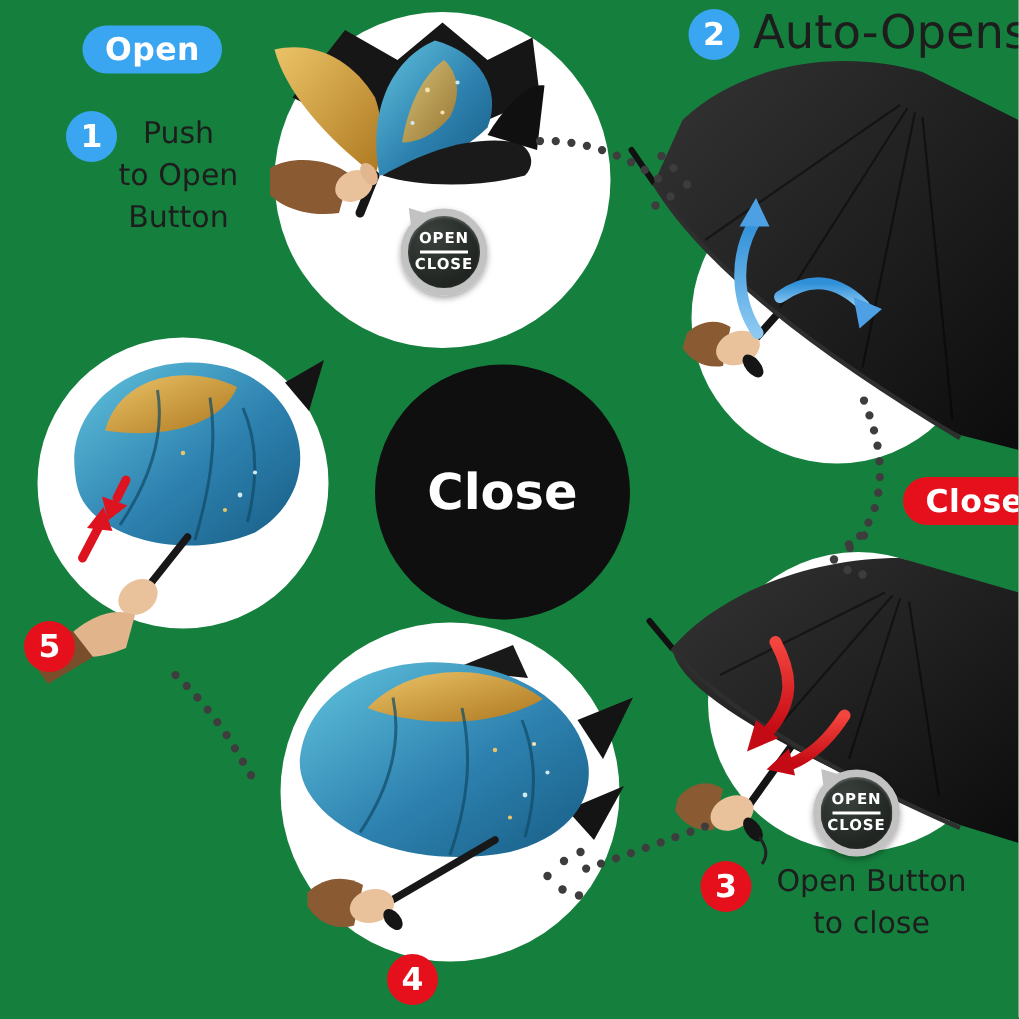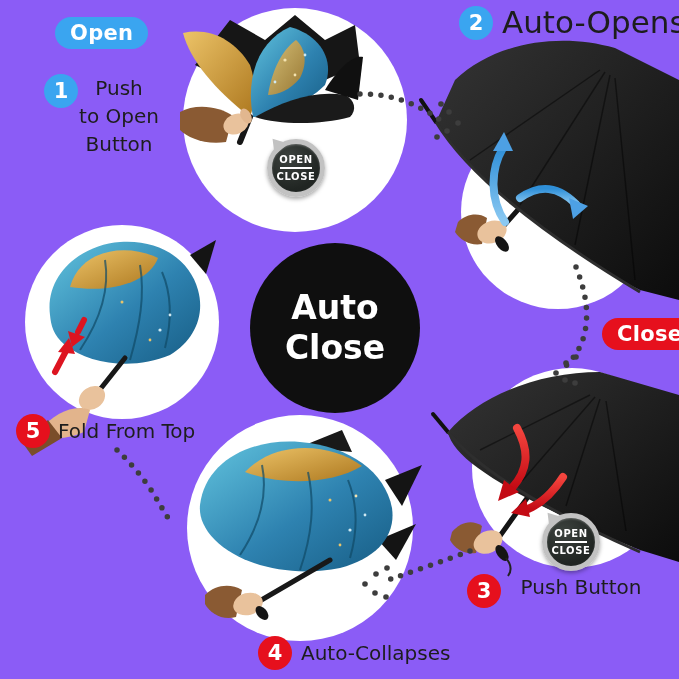--- a/index.html
+++ b/index.html
@@ -1,17 +1,17 @@
 <!DOCTYPE html>
 <html><head>
 <meta charset="utf-8">
 <style>
   html,body{margin:0;padding:0;}
   body{font-family:"DejaVu Sans","Liberation Sans",sans-serif;}
-  .canvas{position:relative;width:679px;height:679px;background:#8b5cf6;overflow:hidden;}
+  .canvas{position:relative;width:679px;height:679px;background:#15803d;overflow:hidden;}
 
   .pcircle{position:absolute;border-radius:50%;background:#ffffff;}
 
   .art{position:absolute;left:0;top:0;}
 
   .pill{position:absolute;display:flex;align-items:center;justify-content:center;
         color:#fff;font-weight:bold;font-size:21px;border-radius:18px;padding:0 15px;height:32px;
         letter-spacing:.3px;}
   .pill-blue{background:#3aa5f0;}
   .pill-red{background:#e6101d;}
@@ -229,33 +229,31 @@
       <span style="display:block">to Open</span>
       <span style="display:block">Button</span>
     </div>
 
     <div class="num num-blue" style="left:459px;top:6px;">2</div>
     <div class="step-label" style="left:502px;top:8px;font-size:31px;">Auto-Opens</div>
 
     <div class="pill pill-red" style="left:602px;top:318px;">Close</div>
 
     <div class="center-circle">
-      <span>Auto</span>
       <span>Close</span>
     </div>
 
     <div class="num num-red" style="left:16px;top:414px;">5</div>
-    <div class="step-label" style="left:58px;top:417px;">Fold From Top</div>
 
     <div class="num num-red" style="left:258px;top:636px;">4</div>
-    <div class="step-label" style="left:301px;top:639px;">Auto-Collapses</div>
 
     <div class="num num-red" style="left:467px;top:574px;">3</div>
     <div class="step-label multiline" style="left:505px;top:573px;width:152px;">
-      <span style="display:block">Push Button</span>
+      <span style="display:block">Open Button</span>
+      <span style="display:block">to close</span>
     </div>
 
     <div class="oc-badge" style="left:267px;top:139px;">
       <span class="oc-open">OPEN</span>
       <span class="oc-line"></span>
       <span class="oc-close">CLOSE</span>
     </div>
 
     <div class="oc-badge" style="left:542px;top:513px;">
       <span class="oc-open">OPEN</span>

